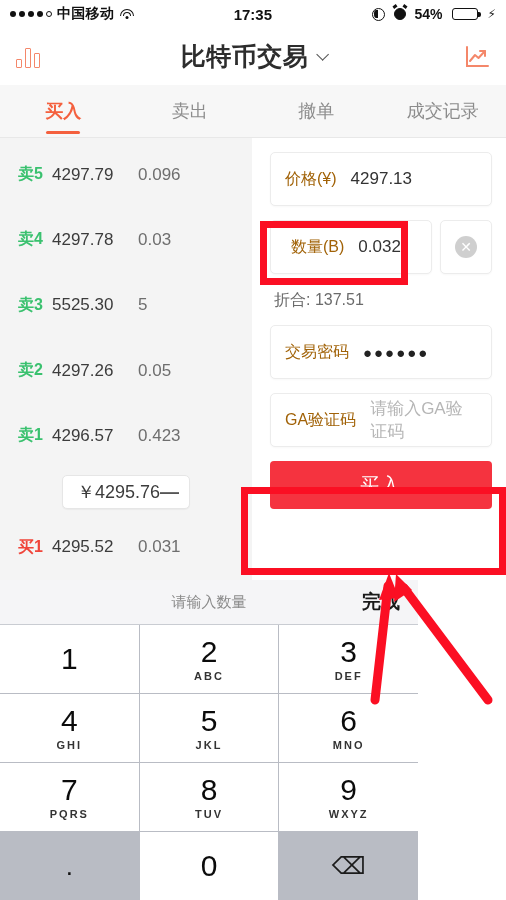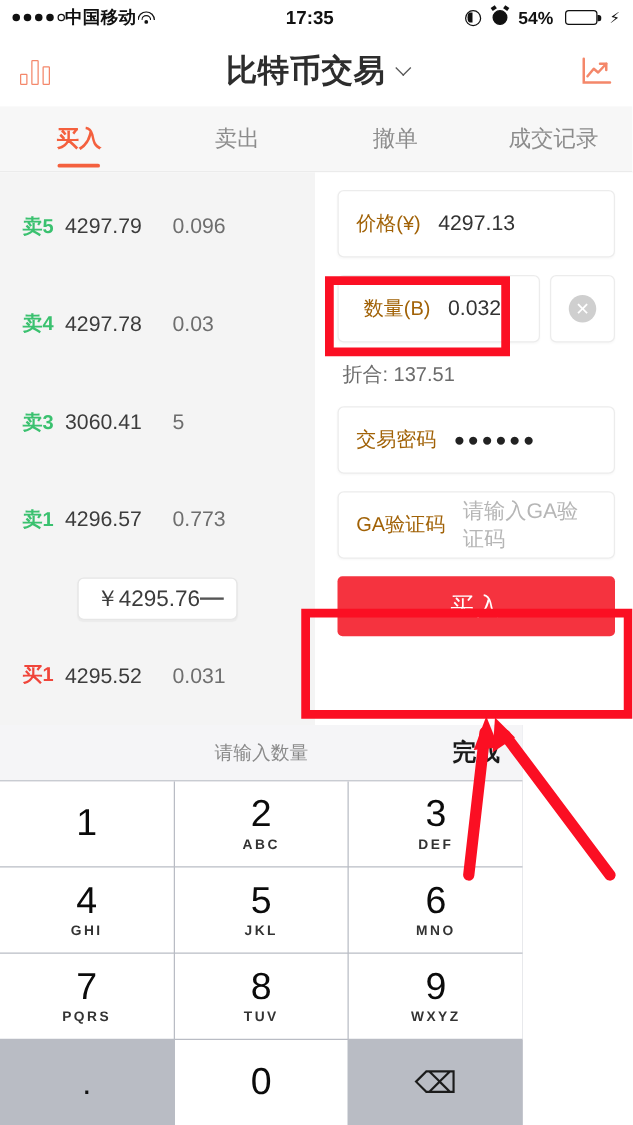--- a/index.html
+++ b/index.html
@@ -8,21 +8,21 @@
     font-family:"Liberation Sans","DejaVu Sans",sans-serif;
     background:#ffffff; position:relative; overflow:hidden;
     -webkit-font-smoothing:antialiased;
   }
 
   
   .statusbar{
     height:28px; display:flex; align-items:center; padding:0 10px;
     font-size:14px; font-weight:bold; color:#111; background:#fff;
   }
-  .sb-left{ display:flex; align-items:center; flex:0 0 auto; }
+  .sb-left{ display:flex; align-items:center; gap:5px; flex:0 0 auto; }
   .dots{ display:flex; align-items:center; gap:3px; }
   .dot{ width:6px; height:6px; border-radius:50%; background:#111; }
   .dot.hollow{ background:transparent; border:1px solid #111; }
   .carrier{ font-size:14px; font-weight:bold; letter-spacing:.3px; }
   .wifi{ width:15px; height:11px; position:relative; }
   .wifi i{ position:absolute; border:1.5px solid #111; border-bottom:none;
            border-radius:50% 50% 0 0 / 100% 100% 0 0; left:50%; transform:translateX(-50%); }
   .wifi i:nth-child(1){ width:14px; height:7px; top:0; }
   .wifi i:nth-child(2){ width:8px;  height:4px; top:3.5px; }
   .wifi i:nth-child(3){ width:3px;  height:3px; top:7px; border-radius:50%;
@@ -237,27 +237,32 @@
       <span class="ob-price">4297.79</span>
       <span class="ob-amt">0.096</span>
     </div>
     <div class="ob-row">
       <span class="ob-tag sell">卖4</span>
       <span class="ob-price">4297.78</span>
       <span class="ob-amt">0.03</span>
     </div>
     <div class="ob-row">
       <span class="ob-tag sell">卖3</span>
-      <span class="ob-price">3060.41</span>
+      <span class="ob-price">5525.30</span>
       <span class="ob-amt">5</span>
+    </div>
+    <div class="ob-row">
+      <span class="ob-tag sell">卖2</span>
+      <span class="ob-price">4297.26</span>
+      <span class="ob-amt">0.05</span>
     </div>
     <div class="ob-row">
       <span class="ob-tag sell">卖1</span>
       <span class="ob-price">4296.57</span>
-      <span class="ob-amt">0.773</span>
+      <span class="ob-amt">0.423</span>
     </div>
 
     <div class="ob-current">
       <div class="cur-box">
         <span class="cur-price">￥4295.76</span>
         <span class="cur-dash">—</span>
       </div>
     </div>
 
     <div class="ob-row">

